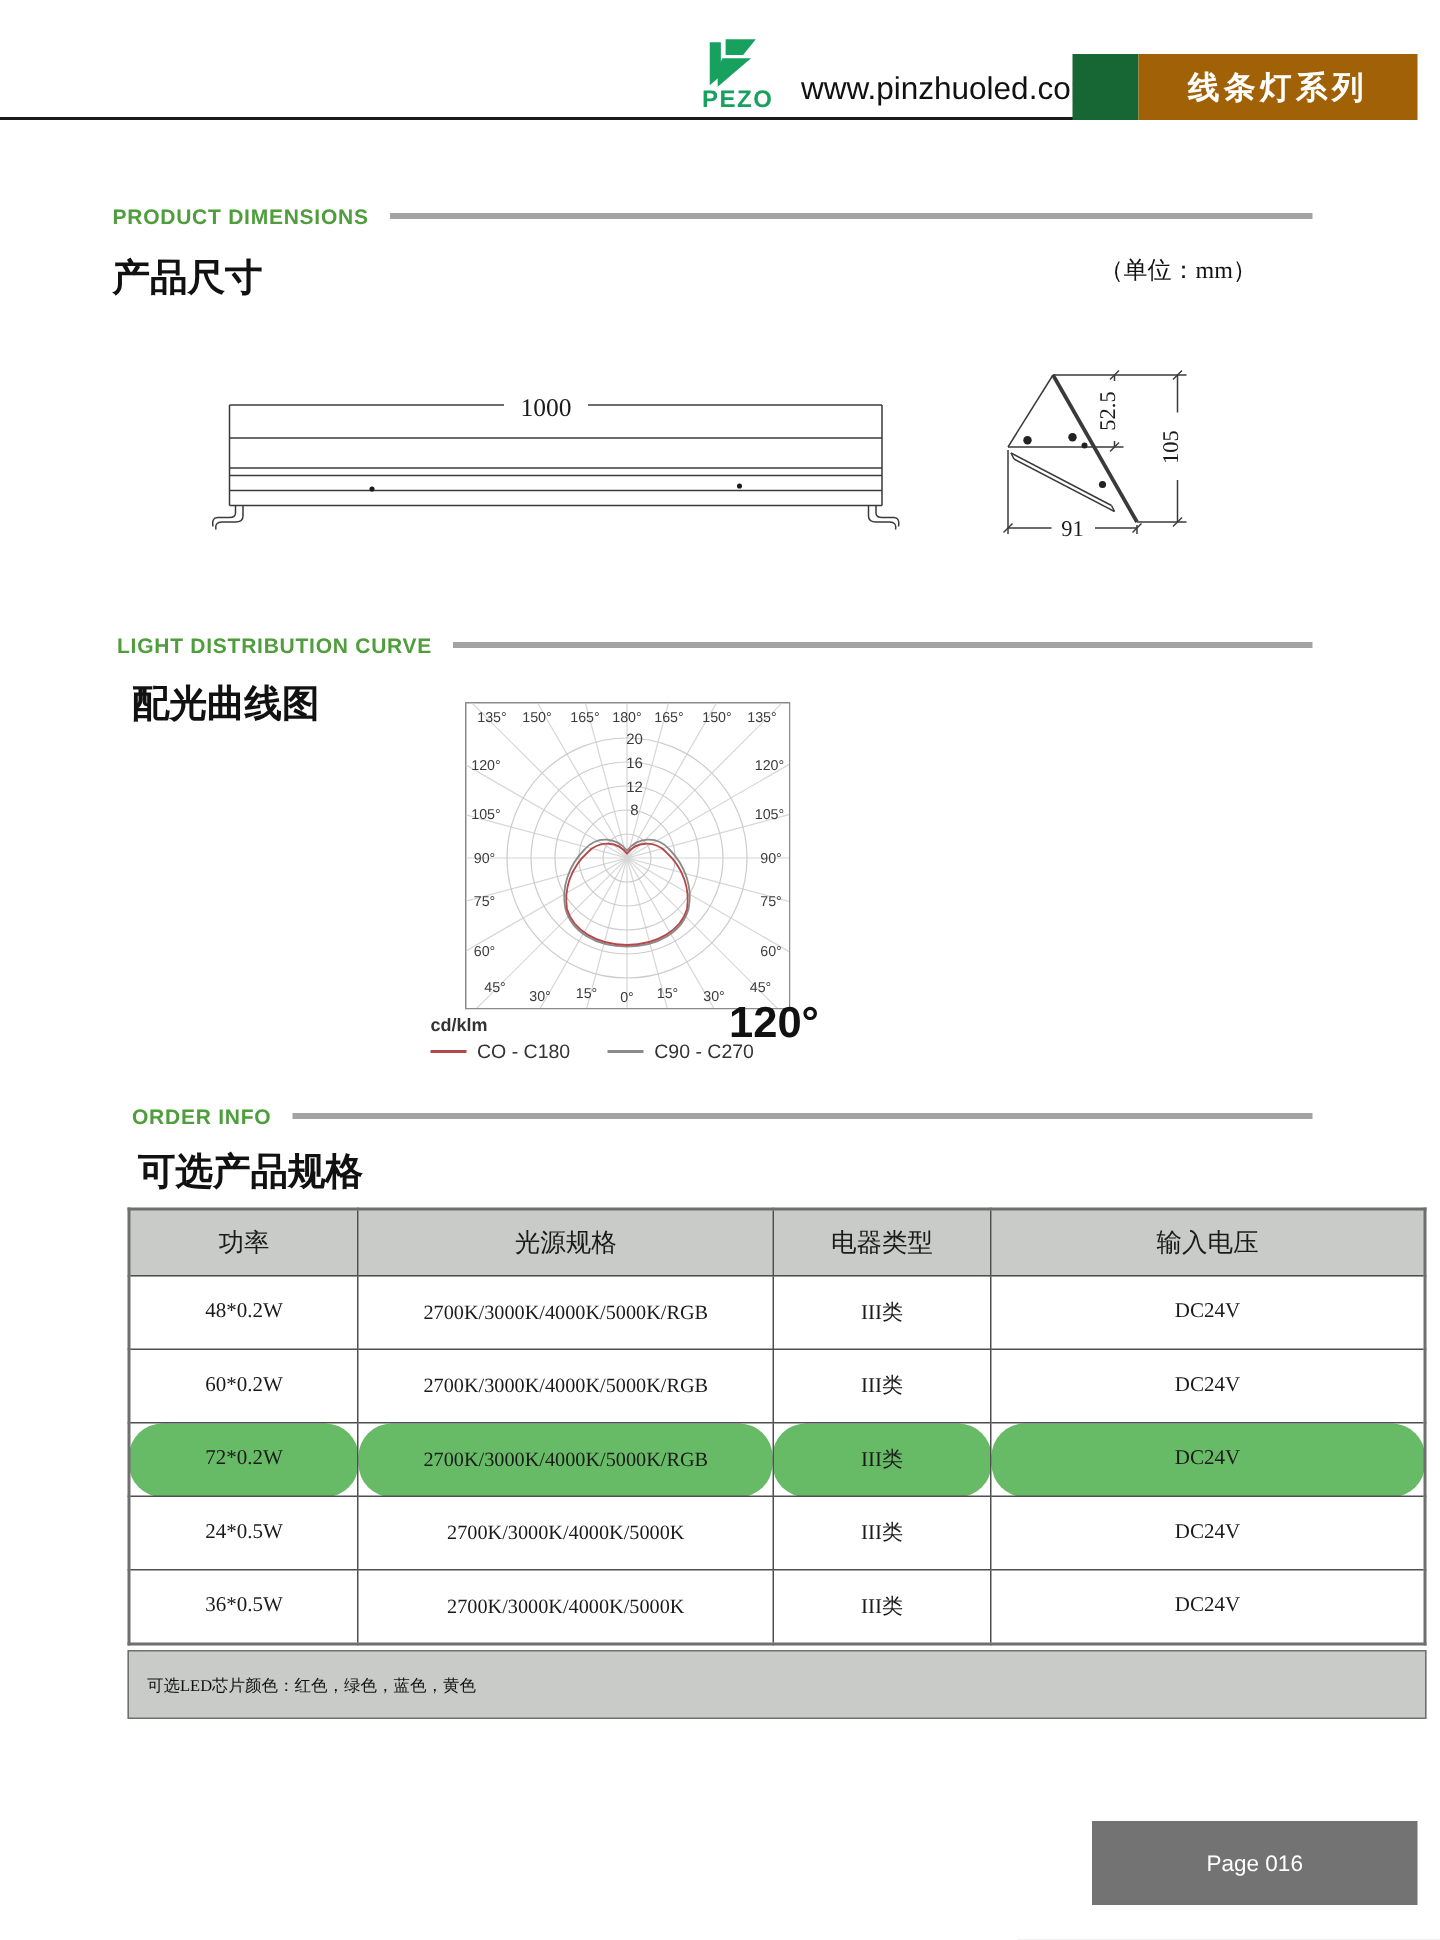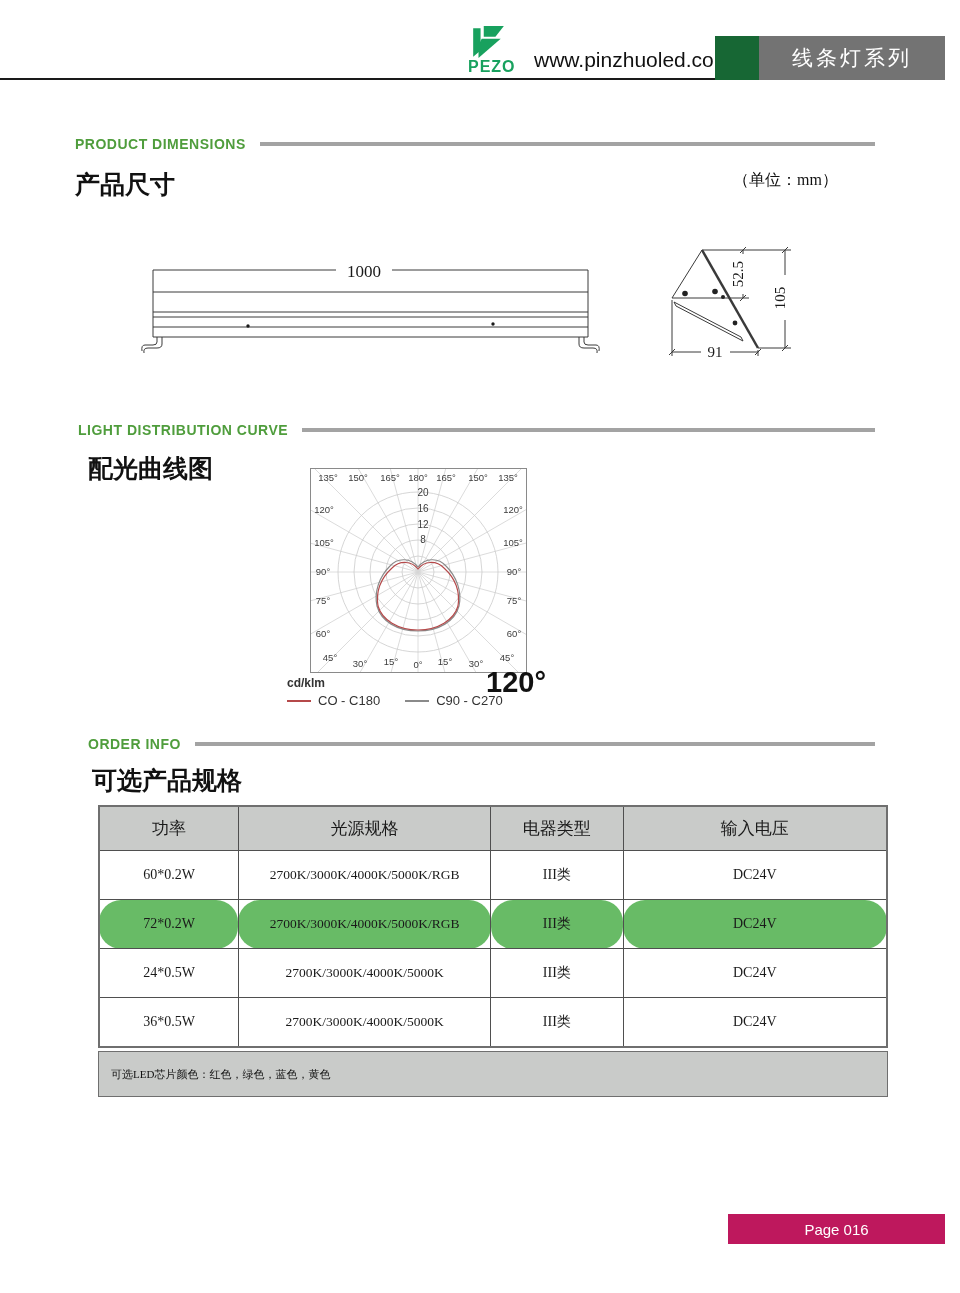--- a/index.html
+++ b/index.html
@@ -8,22 +8,22 @@
     background:#ffffff; overflow:hidden;
     font-family:"Liberation Sans", sans-serif; color:#1a1a1a;
   }
   
   .logo-wrap { position:absolute; left:468px; top:24px; width:64px; }
   .logo-glyph { display:block; margin-left:2px; }
   .logo-text { font-size:16px; font-weight:bold; color:#18a15e; letter-spacing:1px; line-height:14px; }
   .website { position:absolute; left:534px; top:48px; font-size:21px; color:#111; }
   .header-rule { position:absolute; left:0; top:78px; width:717px; height:2px; background:#1a1a1a; }
   .badge-dark { position:absolute; left:715px; top:36px; width:44px; height:44px; background:#176734; }
-  .badge-light { position:absolute; left:759px; top:36px; width:186px; height:44px; background:#737373;
-    color:#fff; font-size:21px; font-weight:normal; letter-spacing:3px;
+  .badge-light { position:absolute; left:759px; top:36px; width:186px; height:44px; background:#a16207;
+    color:#fff; font-size:21px; font-weight:bold; letter-spacing:3px;
     display:flex; align-items:center; justify-content:center;
     font-family:"Liberation Serif", serif; }
   
   .sec-head { position:absolute; display:flex; align-items:center; }
   .sec-title { font-size:14px; font-weight:bold; color:#4f9d3c; white-space:nowrap; letter-spacing:0.5px; }
   .sec-rule { flex:1; height:4px; background:#a3a3a3; margin-left:14px; }
   .zh-sub { position:absolute; font-family:"Liberation Serif", serif; font-weight:bold; font-size:25px; color:#111; }
   .unit-note { position:absolute; left:733px; top:170px; font-family:"Liberation Serif", serif; font-size:16px; color:#111; }
   
   .draw { position:absolute; }
@@ -31,33 +31,33 @@
   
   .polar-box { position:absolute; left:310px; top:468px; }
   .polar-box svg text { font-family:"Liberation Sans", sans-serif; fill:#3c3c3c; }
   .legend { position:absolute; left:287px; top:676px; width:270px; font-size:13px; color:#333; }
   .legend .unit { font-weight:bold; font-size:12px; margin-bottom:2px; }
   .legend-row { display:flex; align-items:center; gap:7px; margin-top:3px; }
   .legend-swatch { width:24px; height:2px; }
   .legend-item2 { margin-left:18px; }
   .beam-angle { position:absolute; left:486px; top:666px; font-size:29px; font-weight:bold; color:#111; }
   
-  .order-table-wrap { position:absolute; left:98px; top:805px; width:790px; }
+  .order-table-wrap { position:absolute; left:85px; top:805px; width:866px; }
   table.order { width:100%; border-collapse:collapse; table-layout:fixed;
     font-family:"Liberation Serif", serif; border:2px solid #6f6f6f; }
   table.order th, table.order td { border:1px solid #4f4f4f; text-align:center; vertical-align:middle; }
   table.order th { height:41px; background:#c9cbc9; font-size:17px; font-weight:normal; }
   table.order td { height:46px; font-size:14px; }
   table.order td.spec { font-size:13.5px; }
   tr.hl td { background:#68bb66;border-radius:22px; }
   .table-note { margin-top:3px; border:1px solid #6f6f6f; background:#c9cbc9; height:44px;
     display:flex; align-items:center; padding-left:12px;
     font-family:"Liberation Serif", serif; font-size:11px; color:#111; }
   
-  .footer-badge { position:absolute; left:728px; top:1214px; width:217px; height:30px; background:#be185d;
+  .footer-badge { position:absolute; left:728px; top:1214px; width:217px; height:56px; background:#737373;
     color:#fff; font-size:15px; display:flex; align-items:center; justify-content:center; }
 </style>
 </head>
 <body>
 
 <div class="page">
 
   <div class="logo-wrap">
     <svg class="logo-glyph" width="36" height="36" viewBox="0 0 34 34">
       <path d="M3 4 H10 V25 L3 31 Z" fill="#18a15e"></path>
@@ -244,20 +244,26 @@
       <thead>
         <tr>
           <th>功率</th>
           <th>光源规格</th>
           <th>电器类型</th>
           <th>输入电压</th>
         </tr>
       </thead>
       <tbody>
         <tr>
+          <td>48*0.2W</td>
+          <td class="spec">2700K/3000K/4000K/5000K/RGB</td>
+          <td>III类</td>
+          <td>DC24V</td>
+        </tr>
+        <tr>
           <td>60*0.2W</td>
           <td class="spec">2700K/3000K/4000K/5000K/RGB</td>
           <td>III类</td>
           <td>DC24V</td>
         </tr>
         <tr class="hl">
           <td>72*0.2W</td>
           <td class="spec">2700K/3000K/4000K/5000K/RGB</td>
           <td>III类</td>
           <td>DC24V</td>

